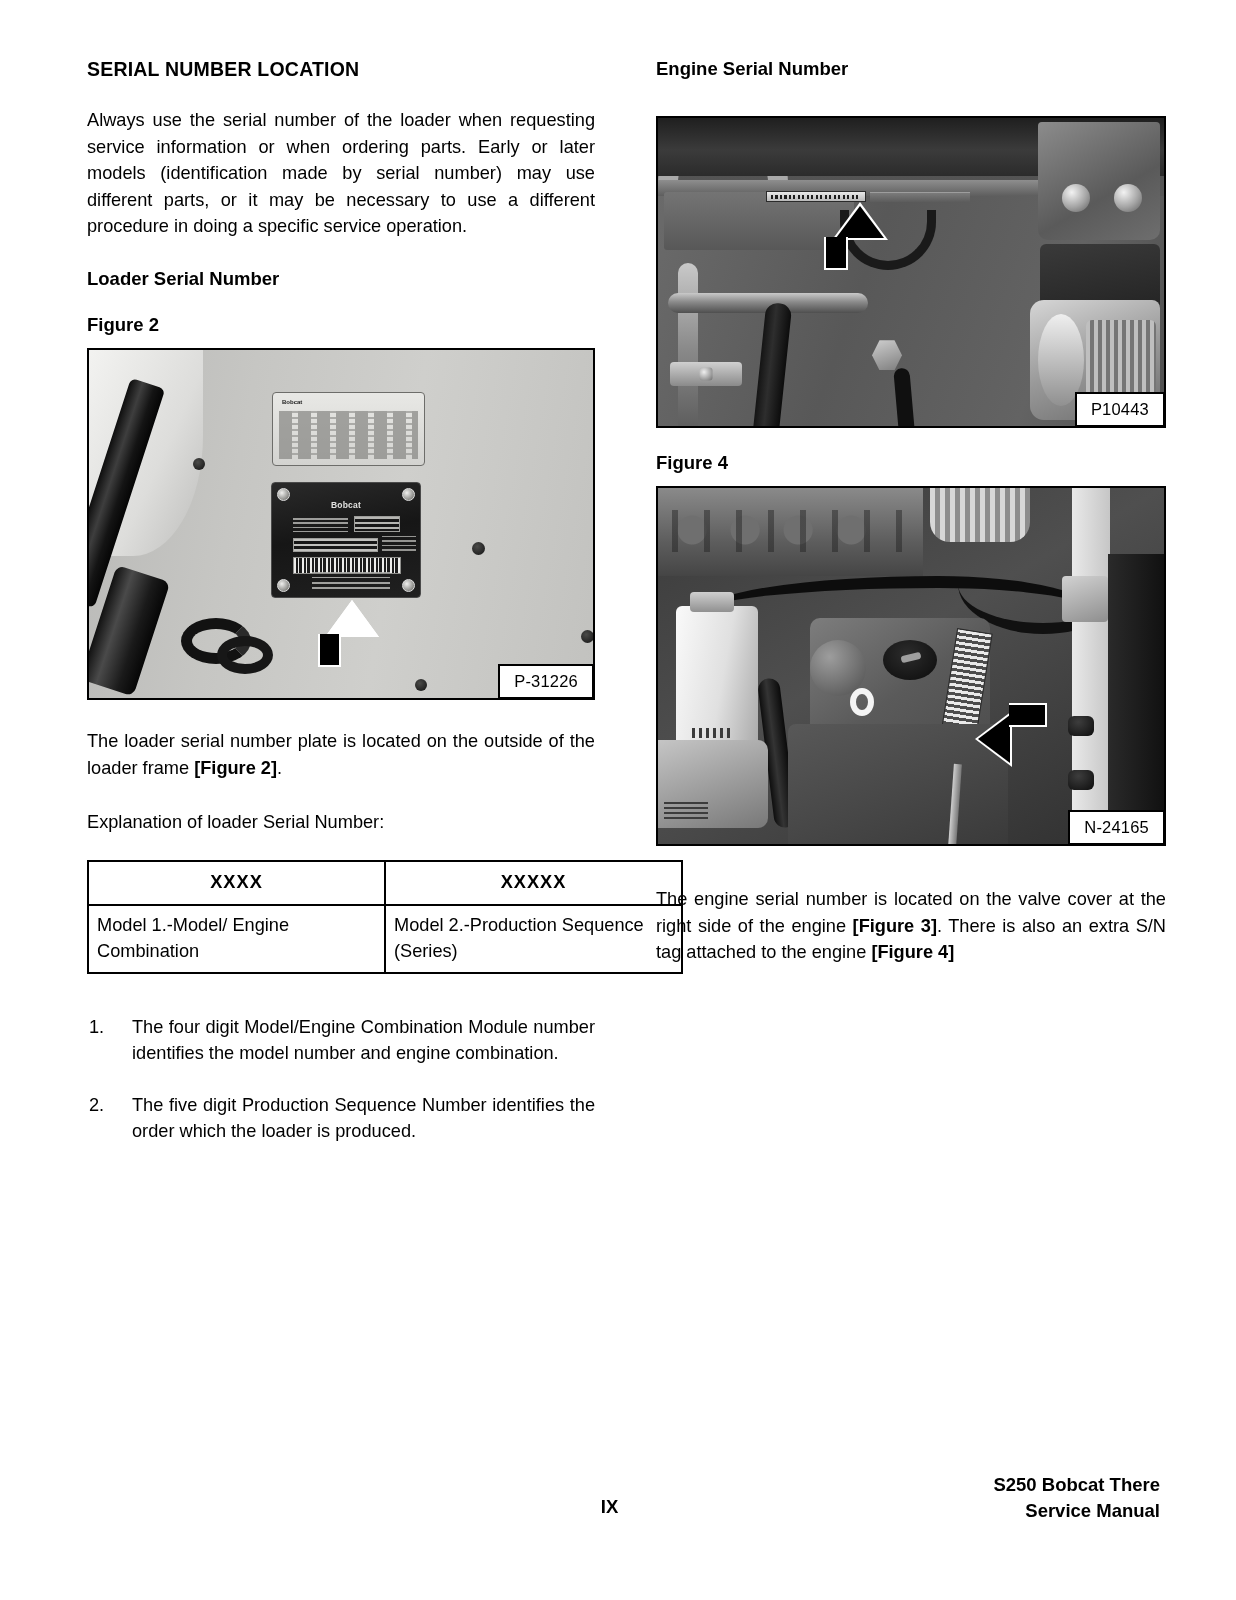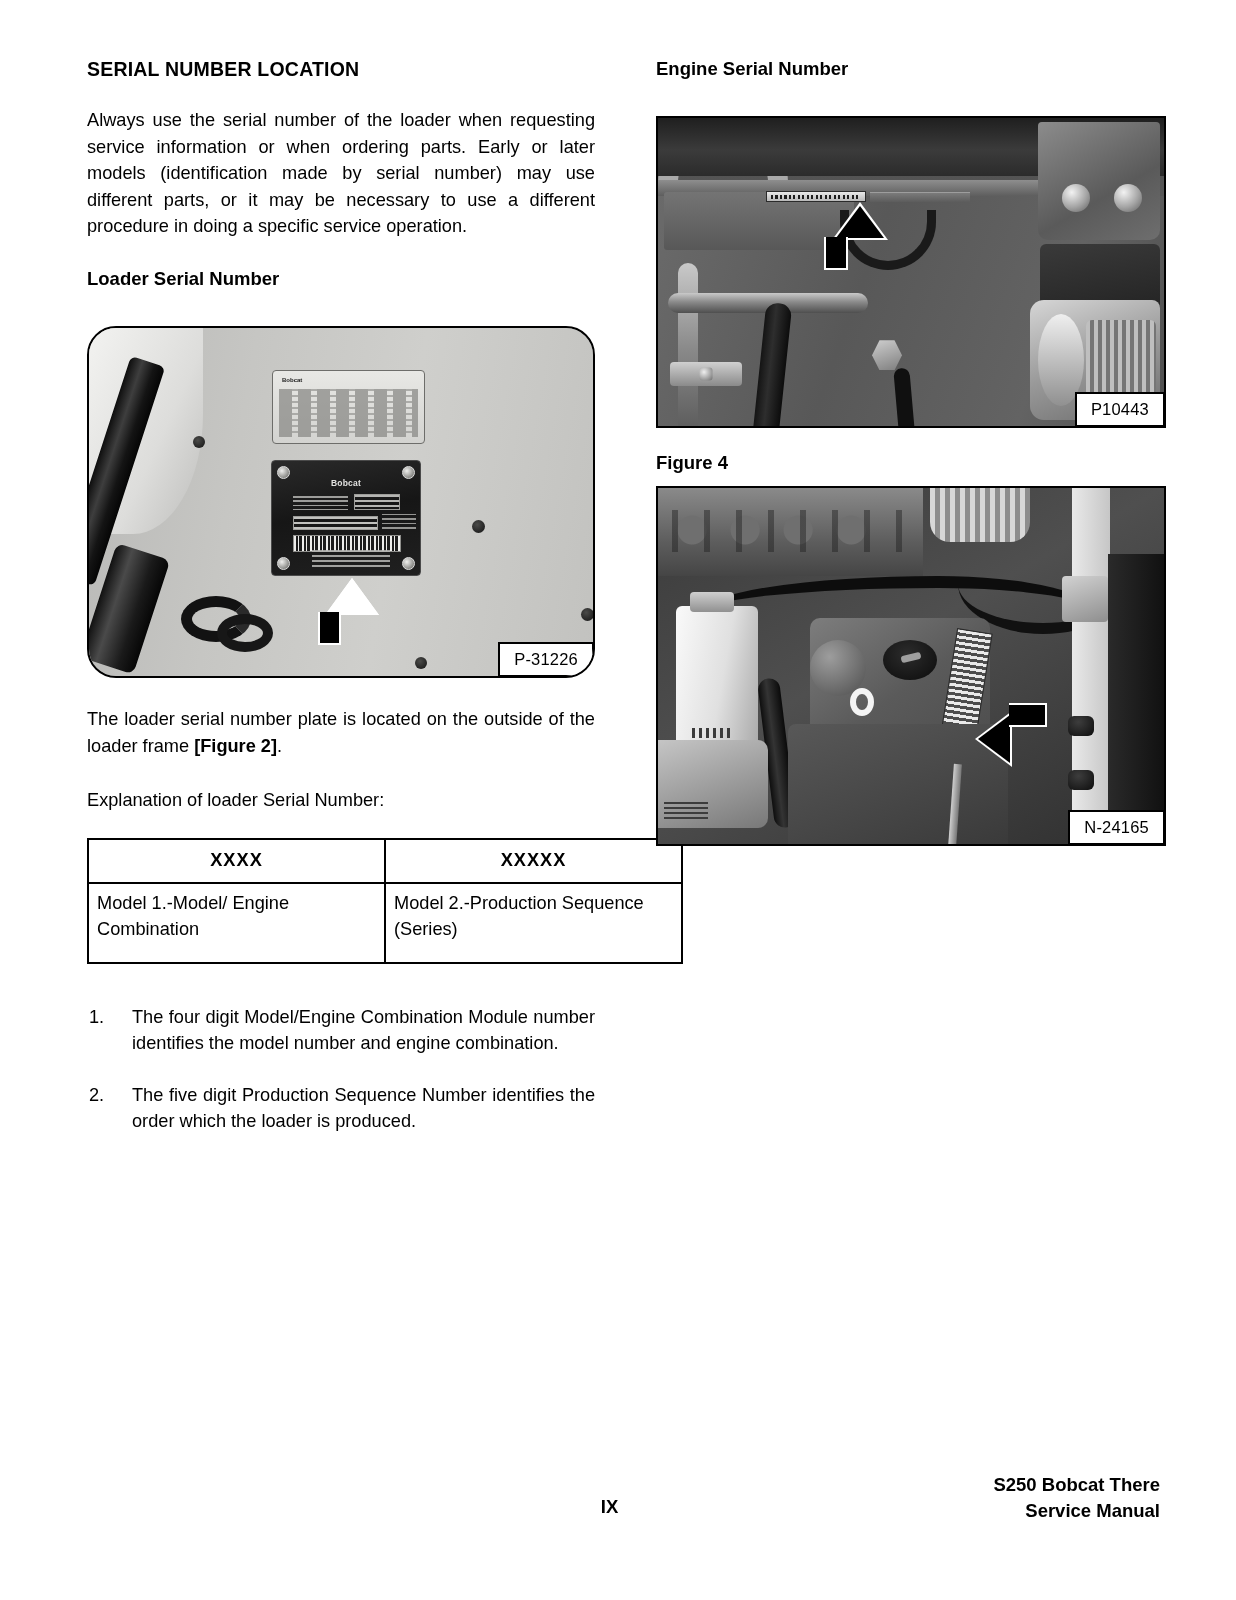--- a/index.html
+++ b/index.html
@@ -89,21 +89,21 @@
   ol.numlist li:last-child { margin-bottom: 0; }
 
   
   table.sn-table {
     border-collapse: collapse;
     width: 596px;
     table-layout: fixed;
   }
   table.sn-table td {
     border: 2px solid #000;
-    padding: 6px 8px 20px 8px;
+    padding: 6px 8px 8px 8px;
     font-size: 18.2px;
     line-height: 26px;
     vertical-align: top;
   }
   table.sn-table td.hdr {
     text-align: center;
     font-weight: bold;
     letter-spacing: 1px;
     padding: 7px 8px 9px 8px;
   }
@@ -582,24 +582,25 @@
     <h1 class="section-title">SERIAL NUMBER LOCATION</h1>
 
     <p class="body-text">Always use the serial number of the loader when requesting service information or when ordering parts. Early or later models (identification made by serial number) may use different parts, or it may be necessary to use a different procedure in doing a specific service operation.</p>
 
     <div class="gap-28"></div>
 
     <h2 class="sub-title">Loader Serial Number</h2>
 
     <div class="gap-24"></div>
 
+    <div class="fig-label">Figure 2</div>
 
     <div class="gap-12"></div>
 
-    <div class="figframe" style="width:508px;height:352px;border-radius:29px;">
+    <div class="figframe" style="width:508px;height:352px;">
       <div class="photo f2">
         <div class="f2-whitepanel"></div>
         <div class="f2-cyl f2-cyl-a"></div>
         <div class="f2-cyl f2-cyl-b"></div>
         <div class="f2-hose"></div>
         <div class="f2-hose2"></div>
 
         <div class="f2-plate-top">
           <div class="brand">Bobcat</div>
           <div class="f2-grid"></div>
@@ -743,20 +744,21 @@
           <div class="head"></div>
           <div class="stem"></div>
         </div>
       </div>
       <div class="photo-id">N-24165</div>
     </div>
 
     <div class="gap-28"></div>
     <div class="gap-12"></div>
 
+    <p class="body-text"><span>The engine serial number is located on the valve cover at the right side of the engine </span><b>[Figure 3]</b><span>. There is also an extra S/N tag attached to the engine </span><b>[Figure 4]</b></p>
 
   </div>
 
   <div class="footer-page">IX</div>
 
   <div class="footer-right">
     <div>S250 Bobcat There</div>
     <div>Service Manual</div>
   </div>
 

